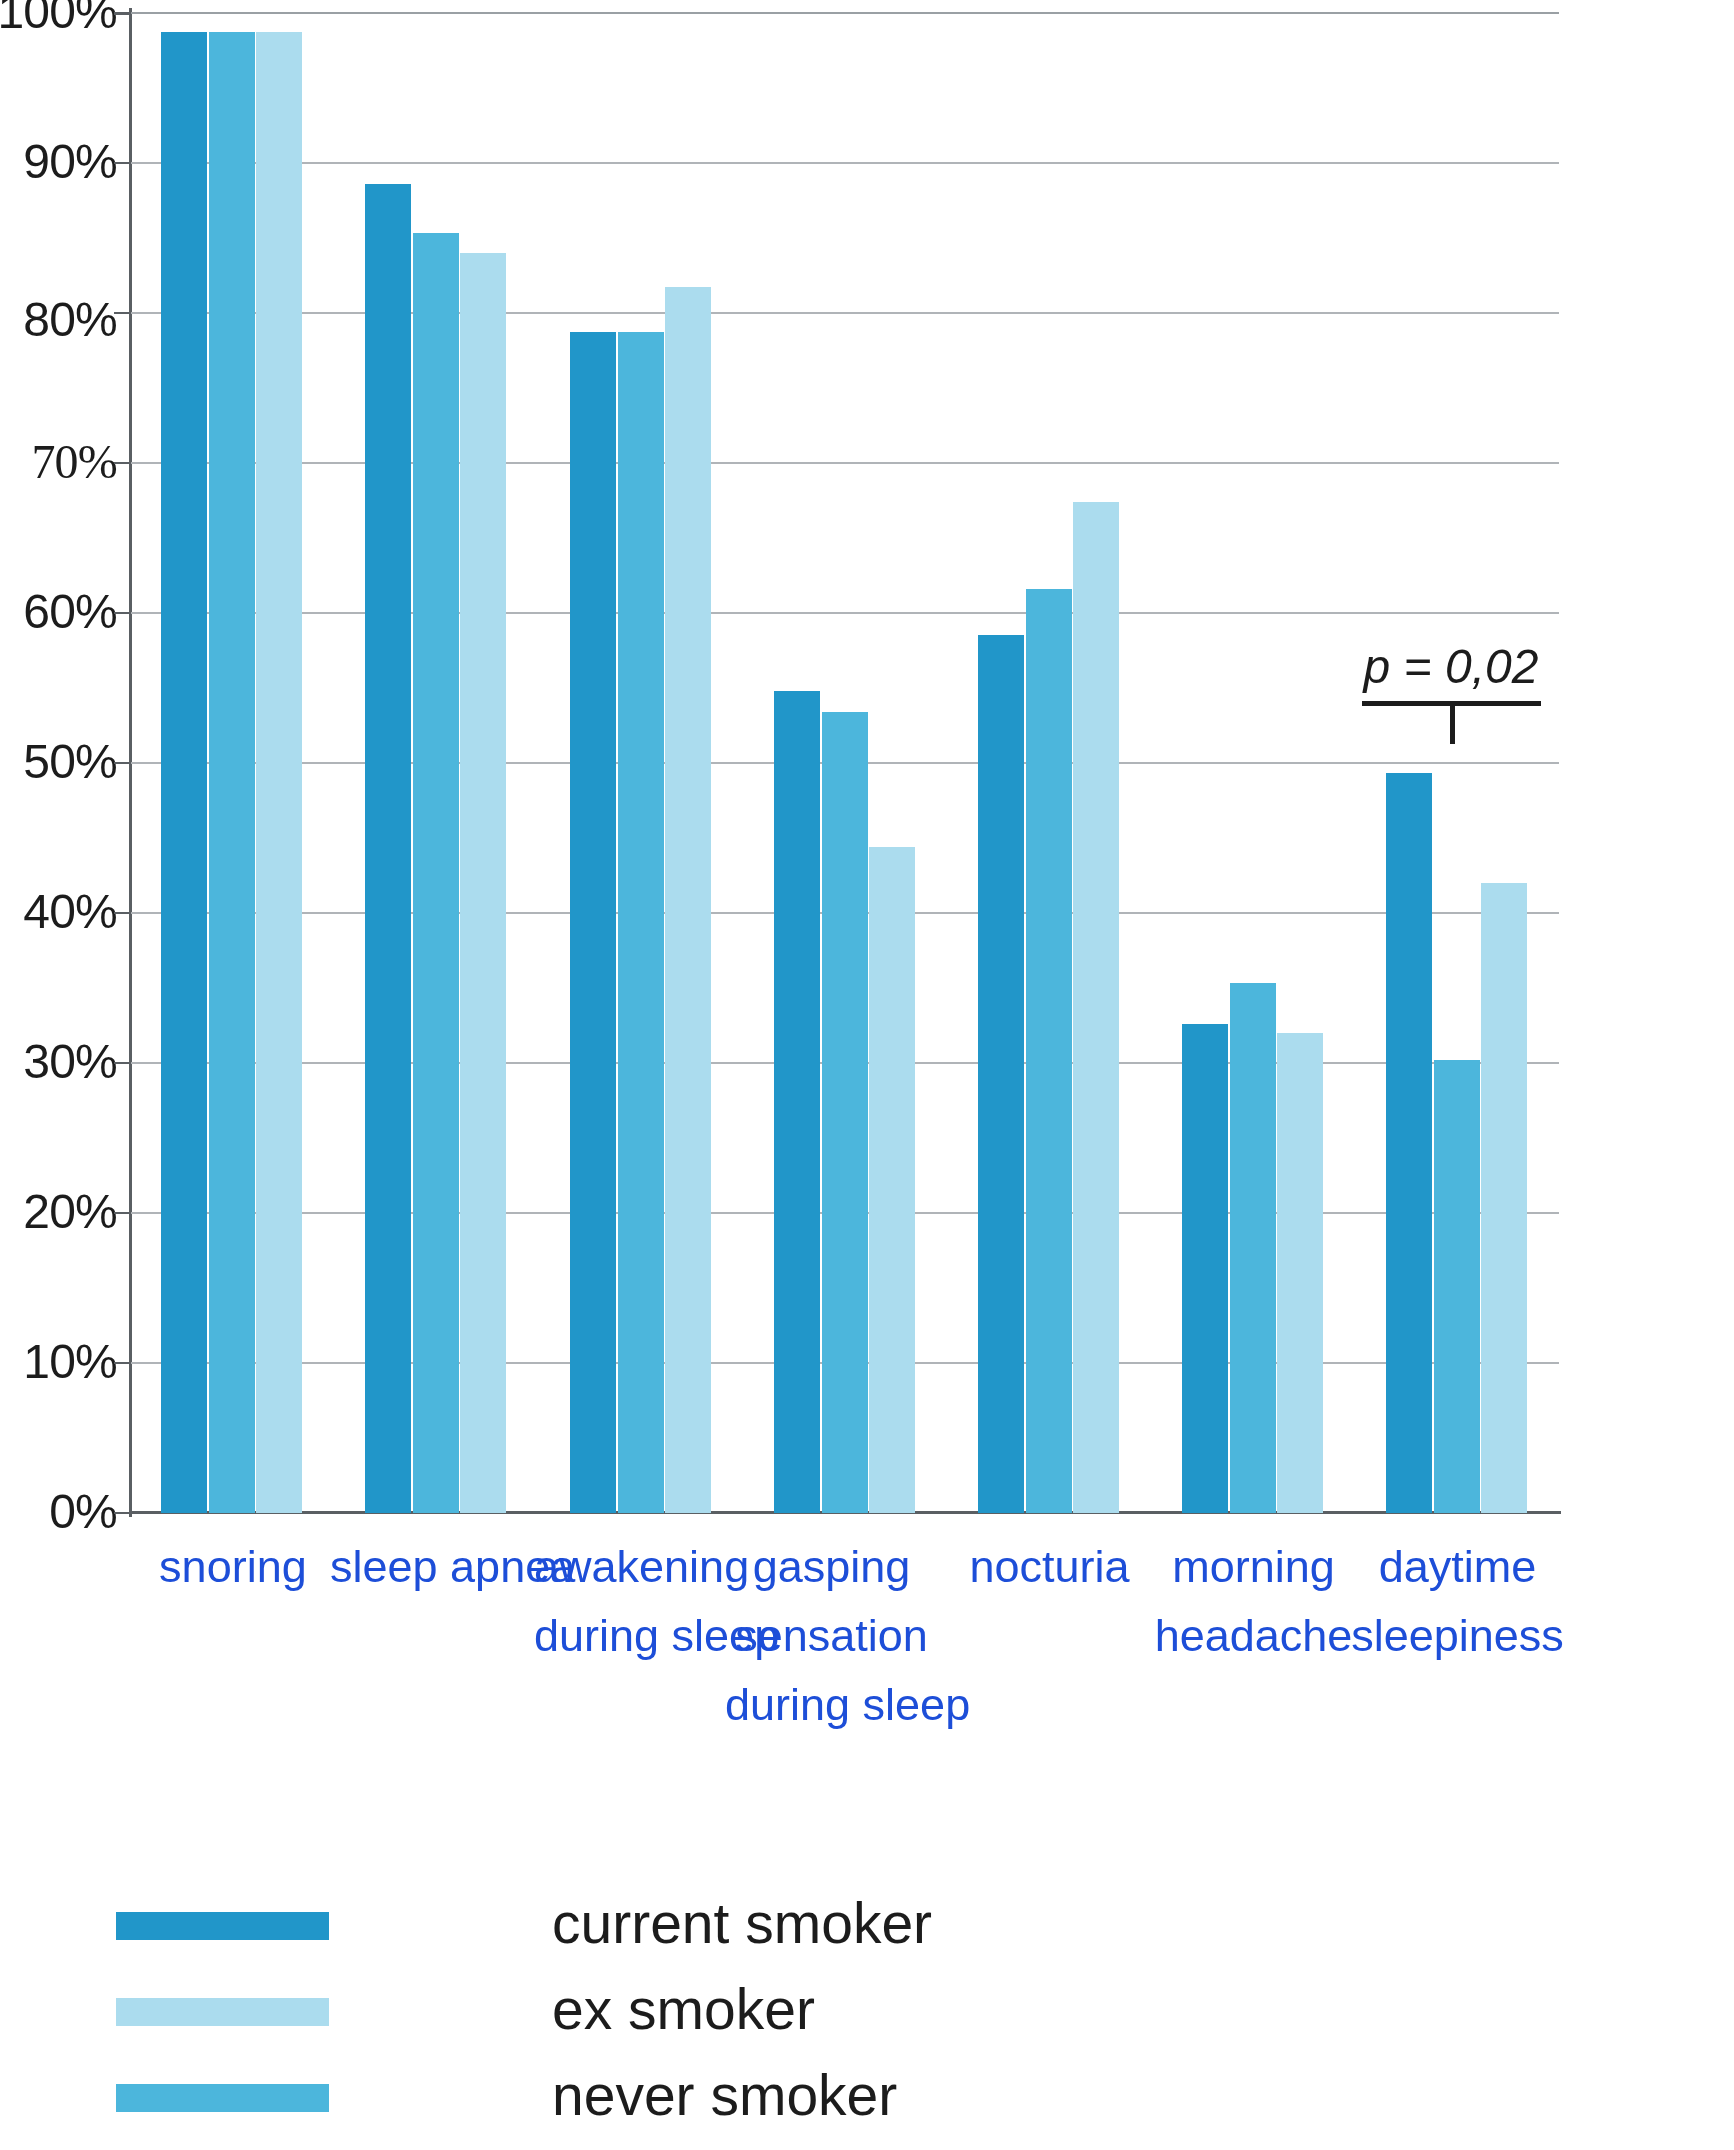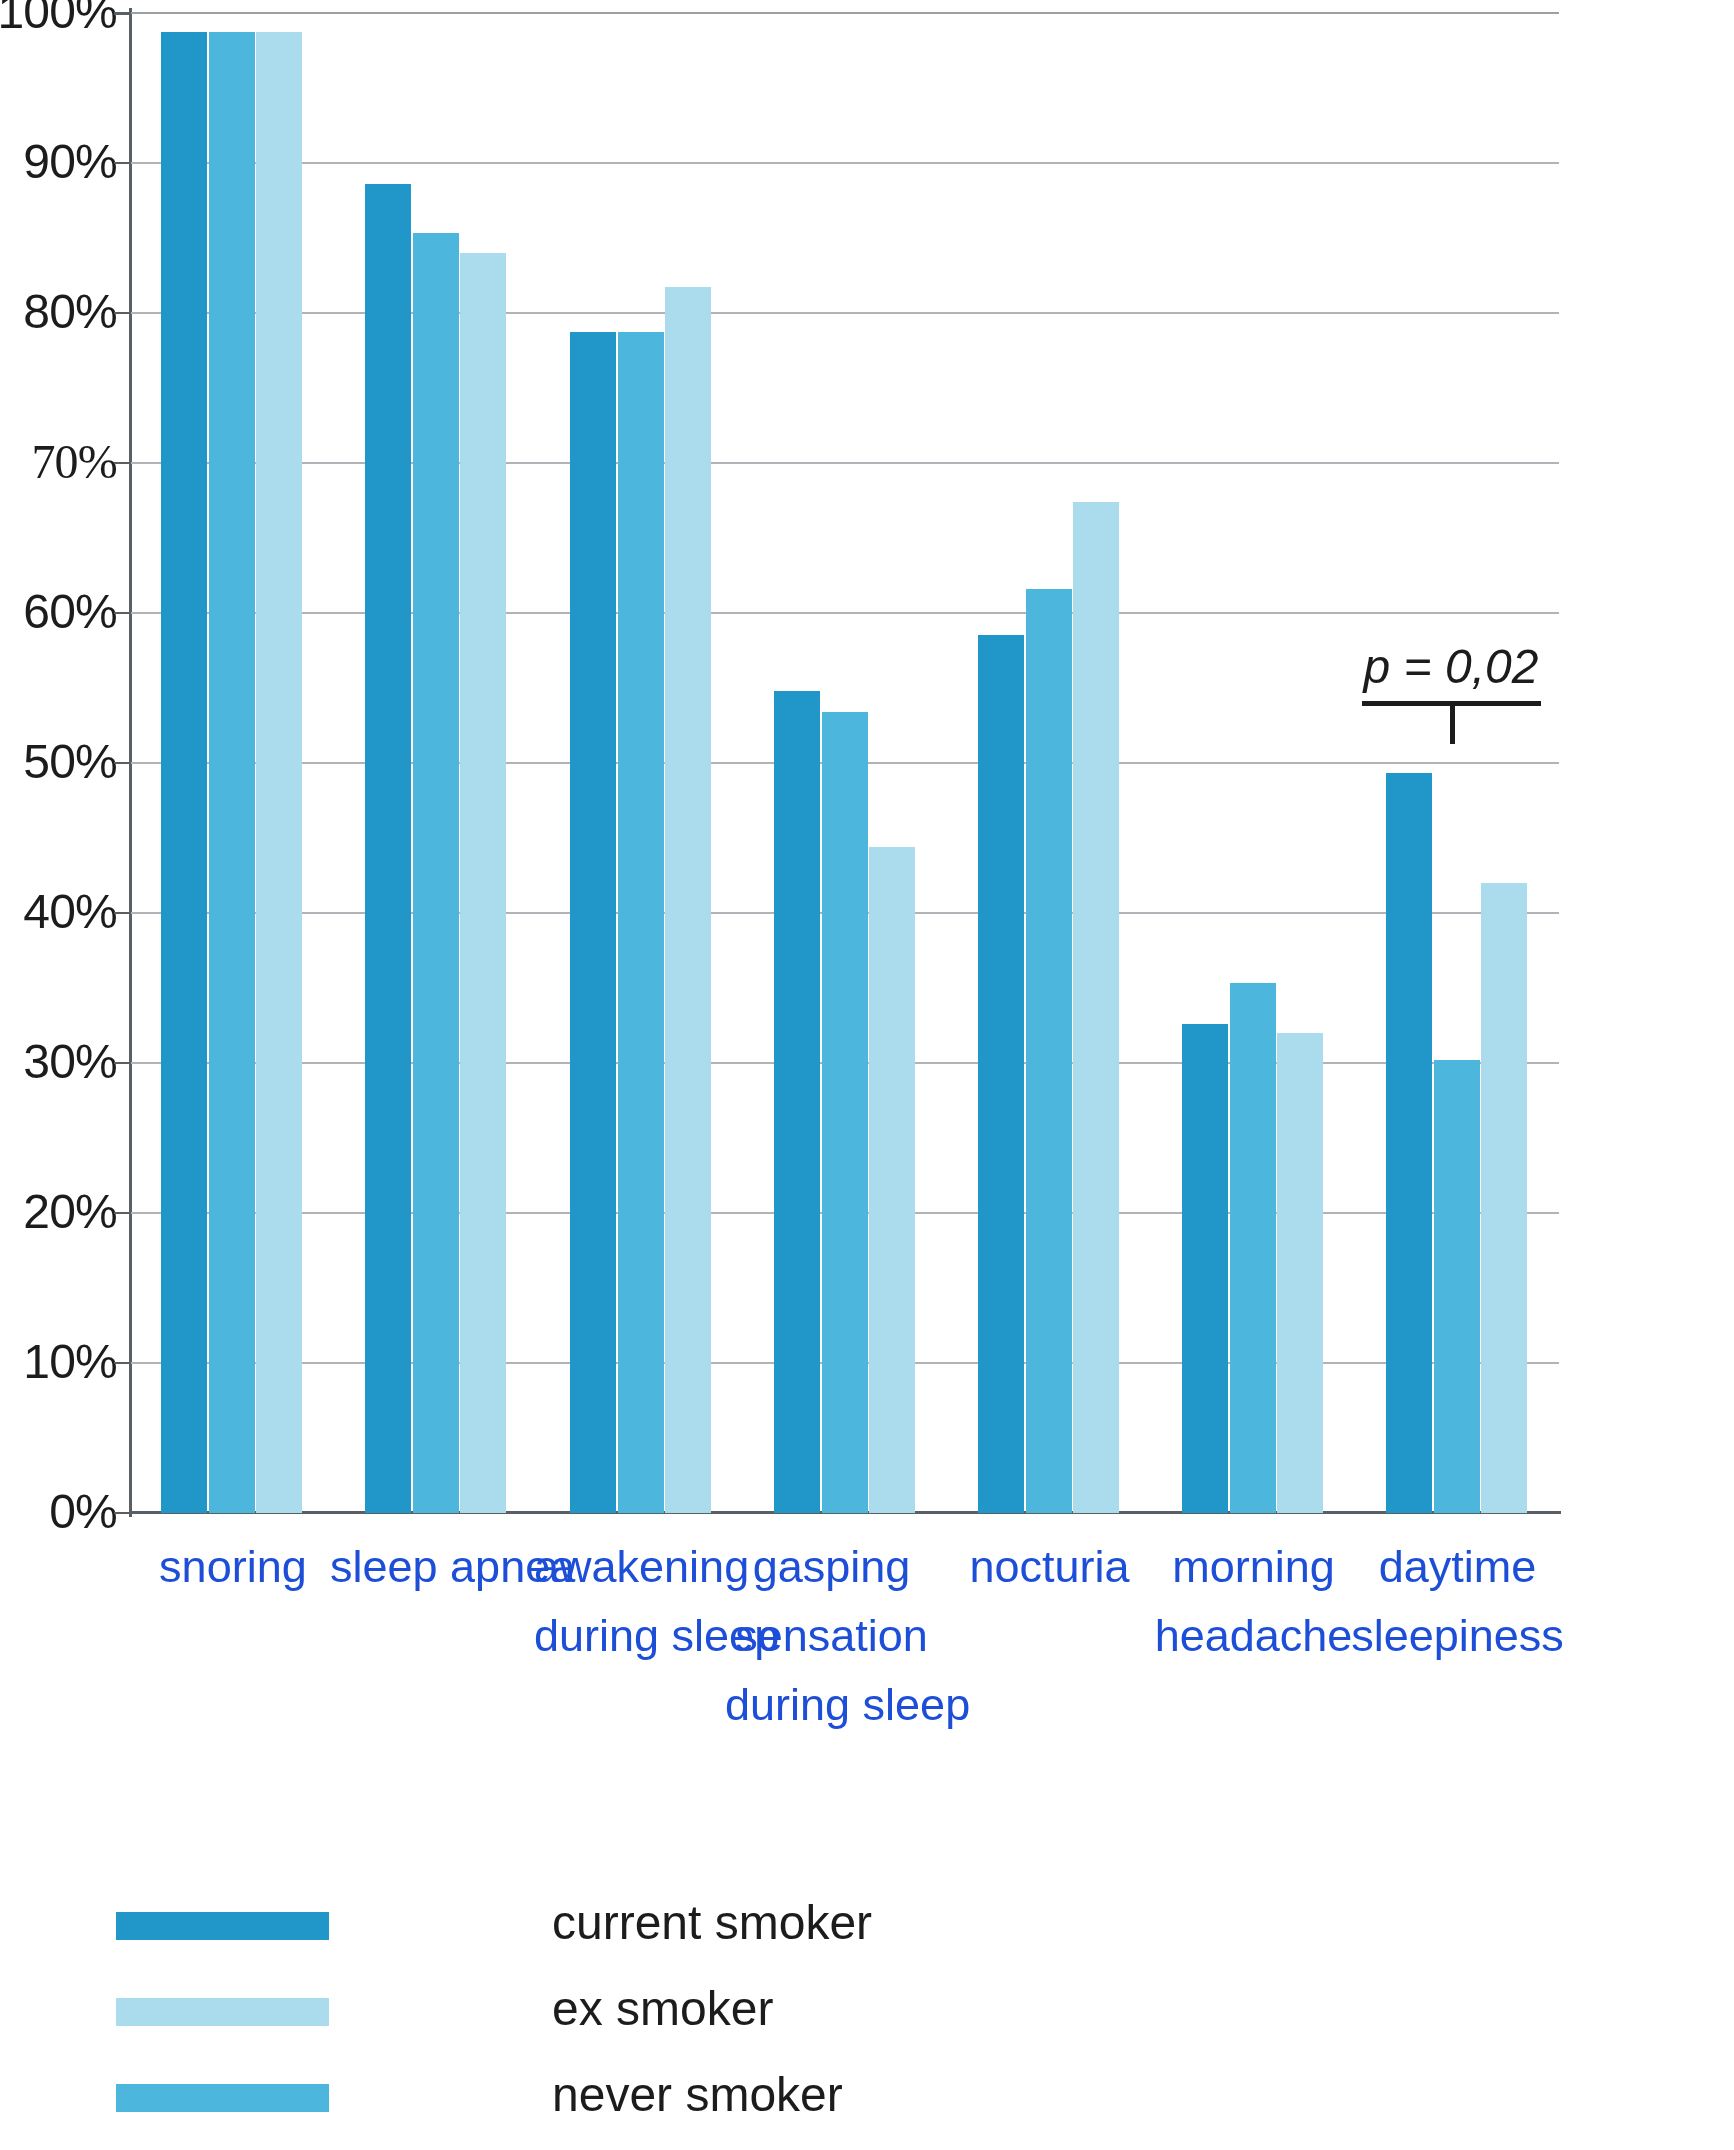--- a/index.html
+++ b/index.html
@@ -112,37 +112,37 @@
 
   
   .legend{position:absolute;left:116px;top:1887px;width:924px;height:262px;}
   .legend-row{position:relative;height:86px;}
   .legend-swatch{
     position:absolute;left:0;top:25px;
     width:213px;height:28px;
   }
   .legend-label{
     position:absolute;left:436px;top:4.6px;
-    font-size:48px;line-height:62px;
+    font-size:57px;line-height:62px;
     color:#1c1c1c;
     white-space:nowrap;
   }
 </style>
 </head>
 <body>
 
 <div id="chart-root">
 
   <div class="y-axis"></div>
   <div class="x-axis"></div>
 
   <div class="ylabel-wrap" id="ylabels">
       <div class="ylabel" style="top: -11.6px;">100%</div>
       <div class="ylabel" style="top: 138px;">90%</div>
-      <div class="ylabel" style="top: 288px;">80%</div>
+      <div class="ylabel" style="top: 296px;">80%</div>
       <div class="ylabel" style="top: 438px; font-family: Liberation Serif, serif;">70%</div>
       <div class="ylabel" style="top: 588px;">60%</div>
       <div class="ylabel" style="top: 738px;">50%</div>
       <div class="ylabel" style="top: 888px;">40%</div>
       <div class="ylabel" style="top: 1038px;">30%</div>
       <div class="ylabel" style="top: 1188px;">20%</div>
       <div class="ylabel" style="top: 1338px;">10%</div>
       <div class="ylabel" style="top: 1488px;">0%</div>
     </div>
 

